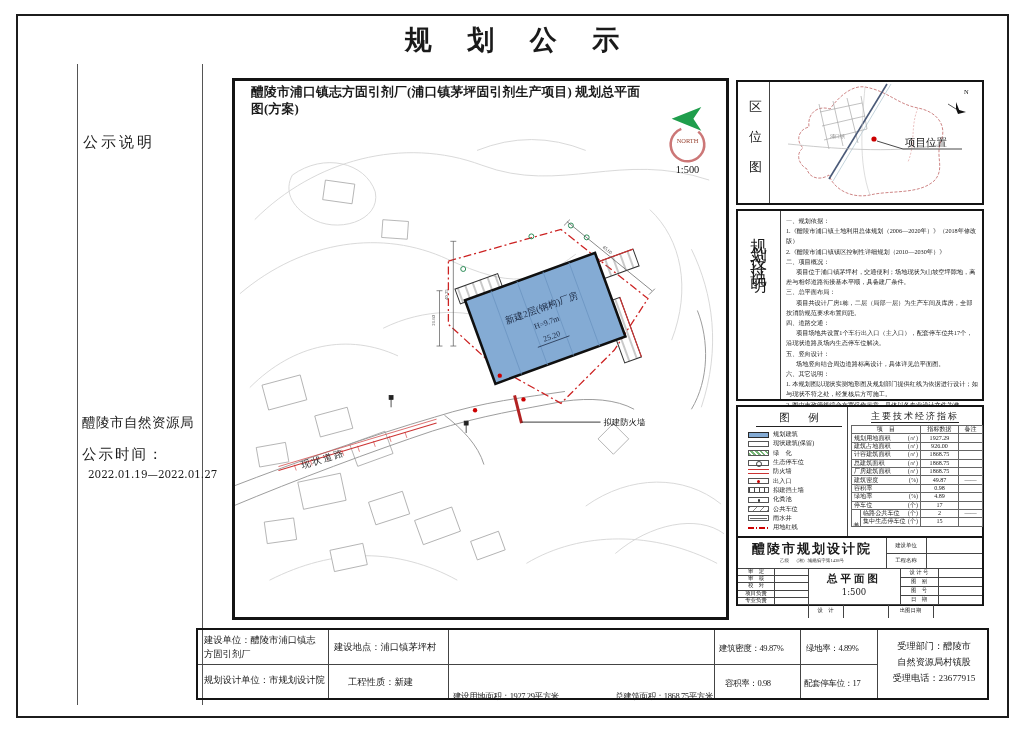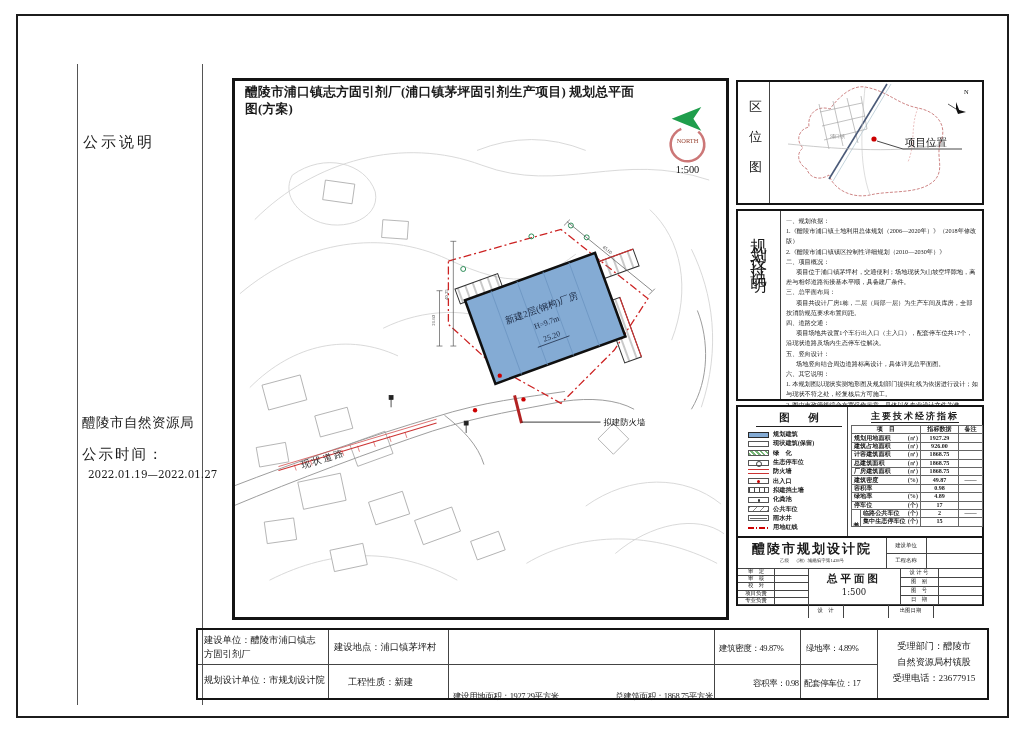--- a/index.html
+++ b/index.html
@@ -11,26 +11,26 @@
     font-weight:bold;font-size:27px;letter-spacing:14px;text-indent:14px;}
   .vline{position:absolute;width:1px;background:#555;}
   
   #notice-head{left:83px;top:133px;font-size:15px;letter-spacing:3px;}
   #notice-body{left:82px;top:156px;width:114px;font-size:13.8px;line-height:24.6px;text-align:justify;text-indent:2em;}
   #notice-agency{left:82px;top:414px;font-size:13.5px;letter-spacing:0.5px;}
   #notice-time-label{left:82px;top:445px;font-size:14.5px;letter-spacing:2px;}
   #notice-time-value{left:80px;top:468px;font-size:10.4px;white-space:nowrap;font-family:"DejaVu Serif",serif;margin-left:8px;}
   
   #draw-frame{left:232px;top:78px;width:497px;height:542px;border:3px solid #141414;box-sizing:border-box;background:#fff;}
-  #draw-title{left:10px;top:3px;width:390px;font-size:12.8px;font-weight:bold;letter-spacing:0.2px;z-index:5;}
+  #draw-title{left:16px;top:3px;width:390px;font-size:12.8px;font-weight:bold;letter-spacing:0.2px;z-index:5;}
   
   .panel{border:2px solid #141414;box-sizing:border-box;background:#fff;}
   #panel-loc{left:736px;top:80px;width:248px;height:125px;}
   #panel-notes{left:736px;top:209px;width:248px;height:192px;}
-  #panel-legend{left:736px;top:405px;width:248px;height:158px;font-weight:bold;}
+  #panel-legend{left:736px;top:405px;width:248px;height:158px;}
   #panel-tb{left:736px;top:536px;width:248px;height:70px;}
   .vstrip{position:absolute;top:0;bottom:0;border-right:1px solid #444;}
   .vlabel{writing-mode:vertical-rl;text-orientation:upright;position:absolute;}
   #loc-label{left:8px;top:8px;font-size:13px;letter-spacing:30px;}
   #notes-label{left:9px;top:14px;font-size:16.5px;letter-spacing:8px;}
   #notes-text{position:absolute;left:48px;top:5px;right:4px;font-size:6.2px;line-height:10.2px;color:#222;}
   #notes-text .ind{text-indent:10px;}
   
   #lg-head{position:absolute;left:18px;top:4px;width:86px;text-align:center;font-size:10.5px;letter-spacing:8px;text-indent:8px;border-bottom:1px solid #222;padding-bottom:1px;}
   #lg-list{position:absolute;left:10px;top:23px;width:96px;}
@@ -67,20 +67,21 @@
   #bottom-bar{left:196px;top:628px;width:793px;height:72px;border:2px solid #141414;box-sizing:border-box;}
   .bb-cell{position:absolute;font-size:9.3px;line-height:14px;}
   .bb-sm{font-size:8.5px;letter-spacing:-0.4px;white-space:nowrap;}
   #bb-accept{position:absolute;left:683px;top:8px;width:106px;text-align:center;font-size:9.2px;line-height:16px;}
 </style>
 </head>
 <body>
 
 <div id="page">
   <div id="sheet" class="abs"></div>
+  <div id="main-title" class="abs">规  划  公  示</div>
 
   <div class="vline" style="left:77px;top:64px;height:641px;"></div>
   <div class="vline" style="left:202px;top:64px;height:641px;"></div>
   <div id="notice-head" class="abs">公示说明</div>
   <div id="notice-agency" class="abs">醴陵市自然资源局</div>
   <div id="notice-time-label" class="abs">公示时间：</div>
   <div id="notice-time-value" class="abs">2022.01.19—2022.01.27</div>
 
   <div id="draw-frame" class="abs">
     <div id="draw-title" class="abs">醴陵市浦口镇志方固引剂厂(浦口镇茅坪固引剂生产项目) 规划总平面图(方案)</div>
@@ -413,21 +414,21 @@
     <div class="tbl-line" style="left:0;top:34px;width:679px;height:1px;"></div>
     <div class="bb-cell" style="left:6px;top:3px;width:120px;"><span>建设单位：</span><span>醴陵市浦口镇志方固引剂厂</span></div>
     <div class="bb-cell" style="left:6px;top:43px;width:122px;"><span>规划设计单位：</span><span>市规划设计院</span></div>
     <div class="bb-cell" style="left:136px;top:10px;width:112px;"><span>建设地点：</span><span>浦口镇茅坪村</span></div>
     <div class="bb-cell" style="left:150px;top:45px;width:100px;"><span>工程性质：</span><span>新建</span></div>
     <div class="bb-cell bb-sm" style="left:255px;top:11px;width:260px;display:flex;justify-content:space-between;margin-top:48px;">
         <span>建设用地面积：1927.29平方米</span>
         <span>总建筑面积：1868.75平方米</span>
       </div>
     <div class="bb-cell bb-sm" style="left:521px;top:11px;width:80px;">建筑密度：49.87%</div>
-    <div class="bb-cell bb-sm" style="left:527px;top:46px;width:74px;margin-left:28px;">容积率：0.98</div>
+    <div class="bb-cell bb-sm" style="left:527px;top:46px;width:74px;">容积率：0.98</div>
     <div class="bb-cell bb-sm" style="left:608px;top:11px;width:70px;">绿地率：4.89%</div>
     <div class="bb-cell bb-sm" style="left:606px;top:46px;width:74px;">配套停车位：17</div>
     <div id="bb-accept">
       <div>受理部门：醴陵市</div>
       <div>自然资源局村镇股</div>
       <div>受理电话：23677915</div>
     </div>
   </div>
 </div>
 

